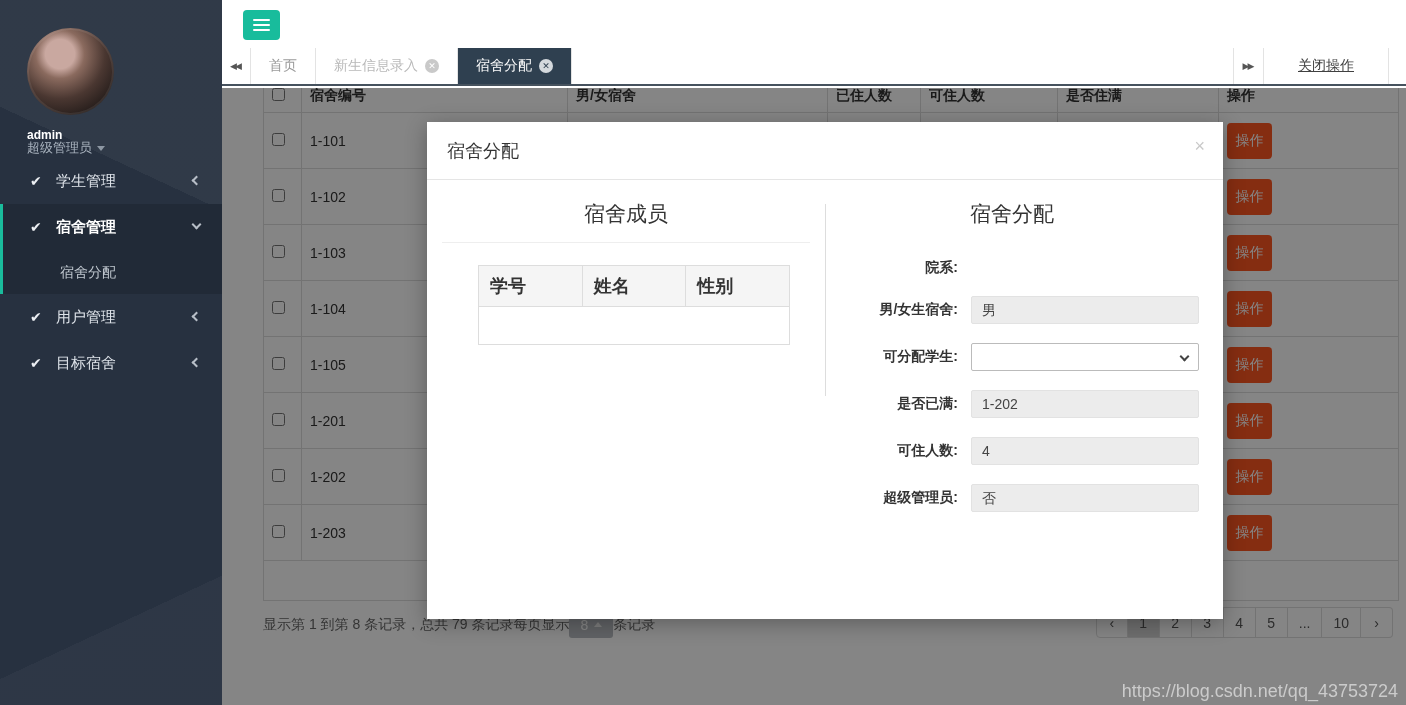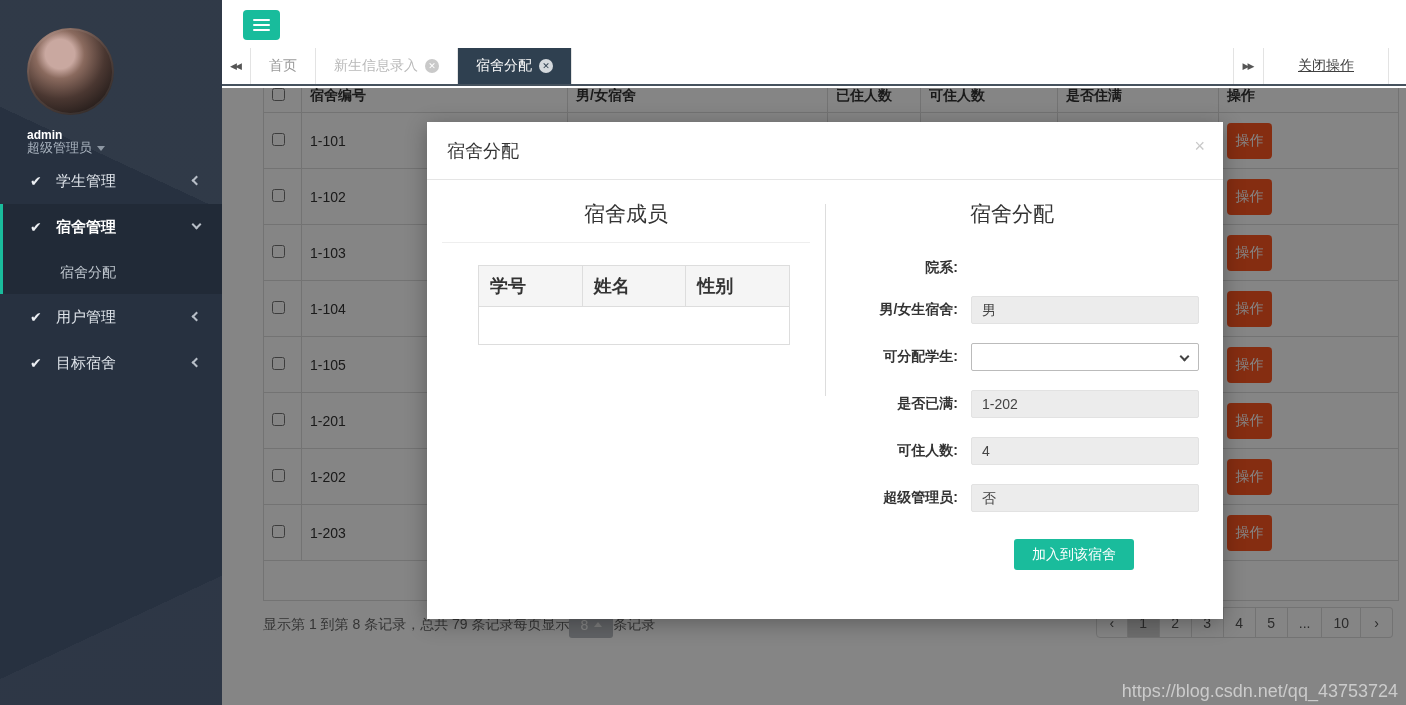--- a/index.html
+++ b/index.html
@@ -351,23 +351,20 @@
                     <div class="fread">4</div>
                   </div>
                 </div>
                 <div class="frow">
                   <div class="flabel">超级管理员:</div>
                   <div class="fctl">
                     <div class="fread">否</div>
                   </div>
                 </div>
               </div>
-            <div class="submit-wrap">
-              <button class="submitbtn">加入到该宿舍</button>
-            </div>
           </div>
         </div>
       </div>
 
       <div class="watermark">https://blog.csdn.net/qq_43753724</div>
     </div>
   </div>
 </div>
 
 </body></html>

